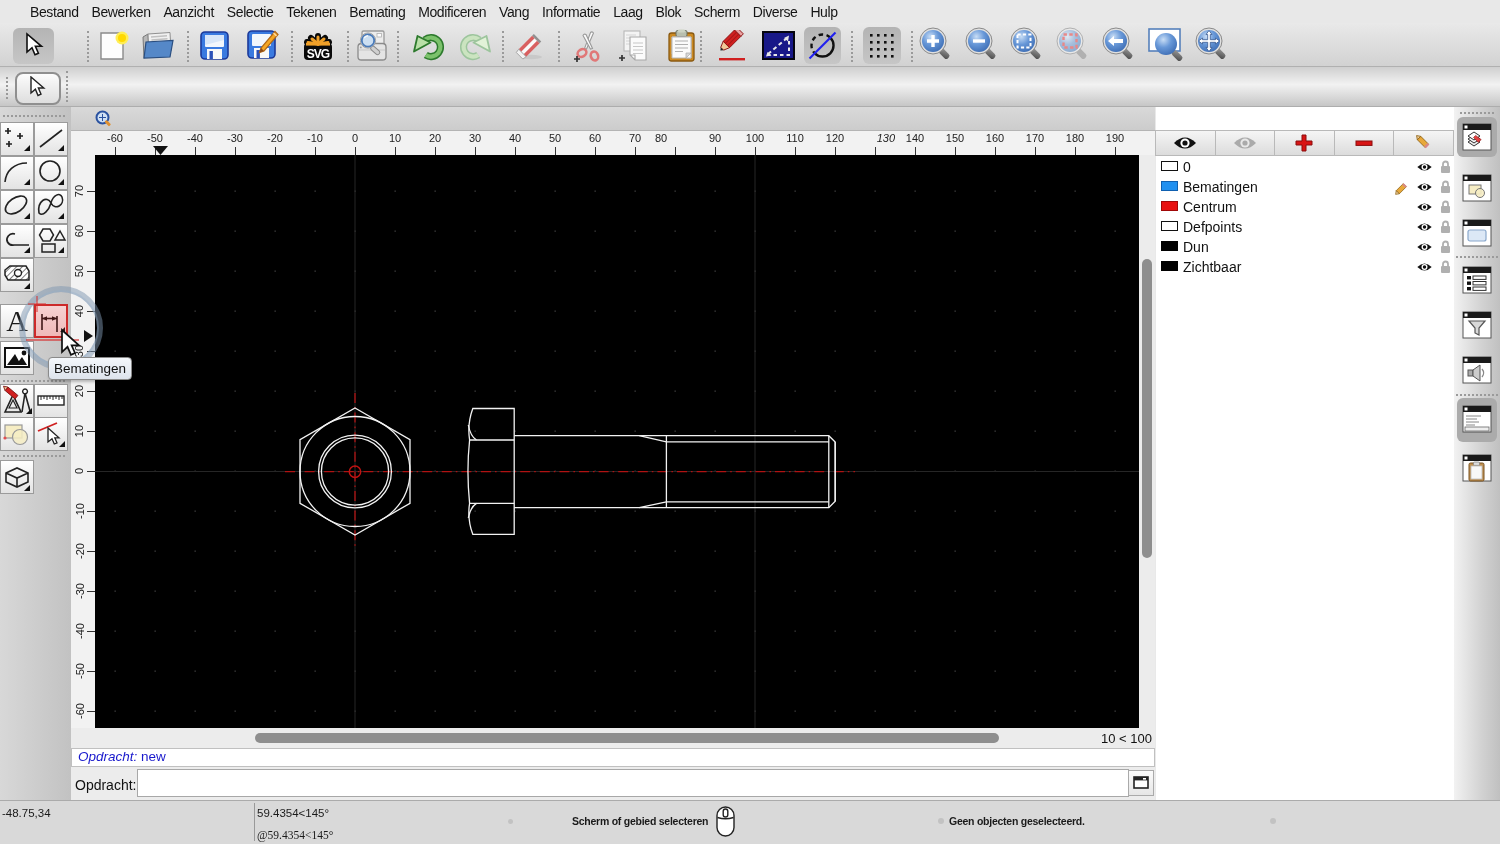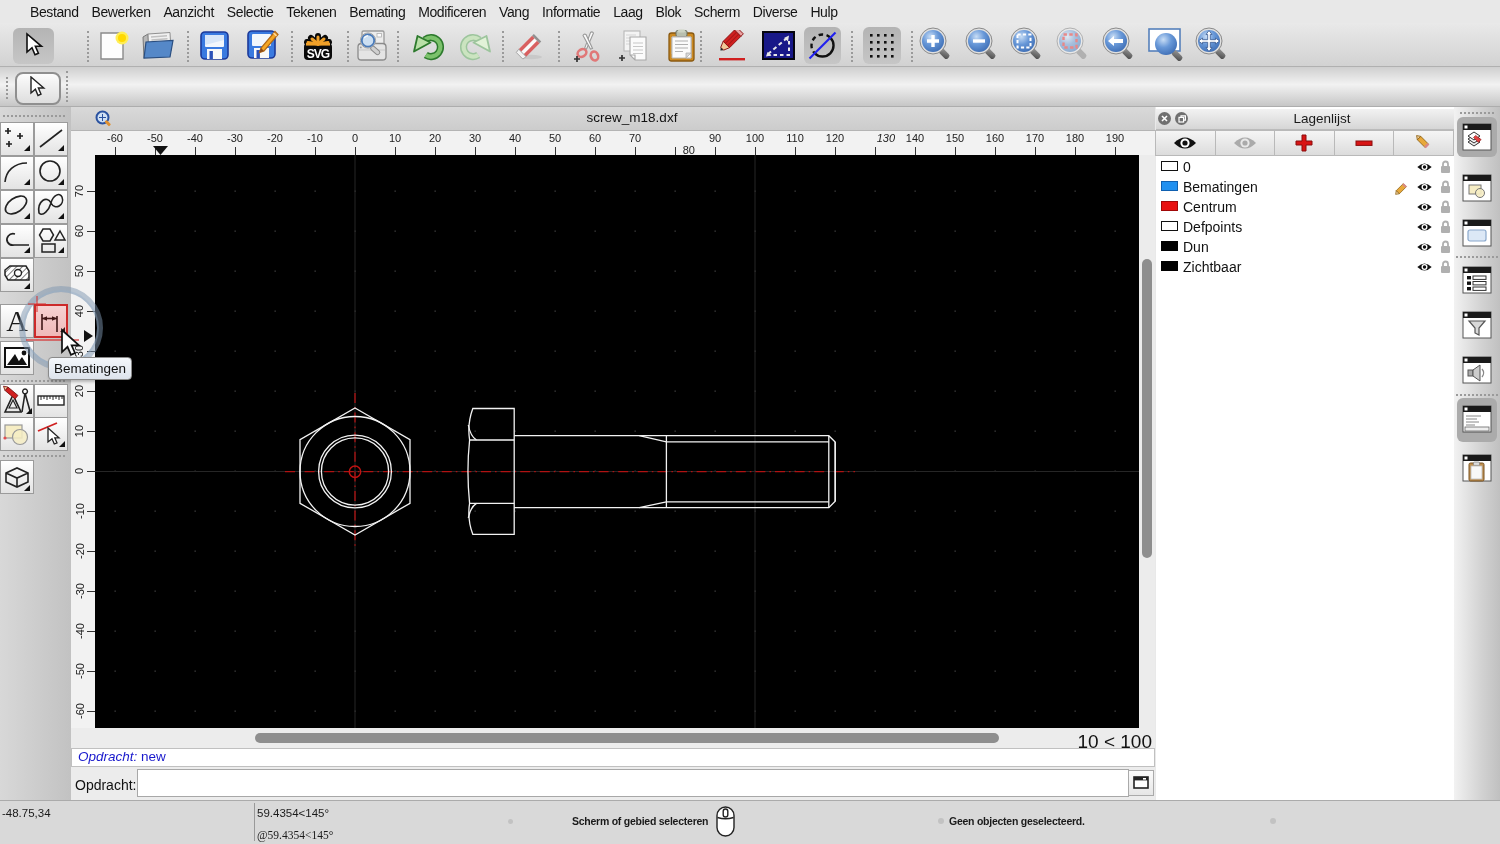--- a/index.html
+++ b/index.html
@@ -457,39 +457,38 @@
       </svg>
   </div>
 </div>
 
 <div id="wintitle">
   <svg class="icon" style="left:24px;top:3px" width="17" height="17" viewBox="0 0 17 17">
     <circle cx="7.5" cy="7.5" r="6" fill="#cfe0f4" stroke="#2a52a0" stroke-width="2"></circle>
     <path d="M4,7.5 L11,7.5 M7.5,4 L7.5,11" stroke="#2a52a0" stroke-width="1"></path>
     <rect x="11" y="10" width="6.5" height="3" rx="1" transform="rotate(45 11.5 10.5)" fill="#e09030"></rect>
   </svg>
-  <div style="position:absolute;left:19px;top:3px;width:1084px;text-align:center;font-size:13.5px;color:#111;">screw_m18.dxf</div>
 </div>
 <div id="hruler">
   <div id="hlabels" style="position:absolute;left:0;top:1px;width:1084px;height:13px;font-size:11px;color:#222;">
       <div style="position:absolute;left:24px;top:0;width:40px;text-align:center;">-60</div>
       <div style="position:absolute;left:64px;top:0;width:40px;text-align:center;">-50</div>
       <div style="position:absolute;left:104px;top:0;width:40px;text-align:center;">-40</div>
       <div style="position:absolute;left:144px;top:0;width:40px;text-align:center;">-30</div>
       <div style="position:absolute;left:184px;top:0;width:40px;text-align:center;">-20</div>
       <div style="position:absolute;left:224px;top:0;width:40px;text-align:center;">-10</div>
       <div style="position:absolute;left:264px;top:0;width:40px;text-align:center;">0</div>
       <div style="position:absolute;left:304px;top:0;width:40px;text-align:center;">10</div>
       <div style="position:absolute;left:344px;top:0;width:40px;text-align:center;">20</div>
       <div style="position:absolute;left:384px;top:0;width:40px;text-align:center;">30</div>
       <div style="position:absolute;left:424px;top:0;width:40px;text-align:center;">40</div>
       <div style="position:absolute;left:464px;top:0;width:40px;text-align:center;">50</div>
       <div style="position:absolute;left:504px;top:0;width:40px;text-align:center;">60</div>
       <div style="position:absolute;left:544px;top:0;width:40px;text-align:center;">70</div>
-      <div style="position:absolute;left:584px;top:12px;width:40px;text-align:right;">80</div>
+      <div style="position:absolute;left:584px;top:0;width:40px;text-align:left;">80</div>
       <div style="position:absolute;left:624px;top:0;width:40px;text-align:center;">90</div>
       <div style="position:absolute;left:664px;top:0;width:40px;text-align:center;">100</div>
       <div style="position:absolute;left:704px;top:0;width:40px;text-align:center;">110</div>
       <div style="position:absolute;left:744px;top:0;width:40px;text-align:center;">120</div>
       <div style="position:absolute;left:784px;top:0;width:40px;text-align:right;font-style:italic;">130</div>
       <div style="position:absolute;left:824px;top:0;width:40px;text-align:center;">140</div>
       <div style="position:absolute;left:864px;top:0;width:40px;text-align:center;">150</div>
       <div style="position:absolute;left:904px;top:0;width:40px;text-align:center;">160</div>
       <div style="position:absolute;left:944px;top:0;width:40px;text-align:center;">170</div>
       <div style="position:absolute;left:984px;top:0;width:40px;text-align:center;">180</div>
@@ -990,50 +989,38 @@
       <path d="M733.8,280.7 L733.8,352.7 M571.4,280.7 L571.4,352.7"></path>
       <path d="M544.2,280.7 L571.4,286.8 M544.2,352.7 L571.4,346.9"></path>
     </g>
   </svg>
 </div>
 <div id="vscroll">
   <div style="position:absolute;left:3px;top:104px;width:10px;height:299px;background:#8e8e8e;border-radius:5px;"></div>
 </div>
 <div id="hscrollrow">
   <div style="position:absolute;left:184px;top:5px;width:744px;height:10px;background:#8e8e8e;border-radius:5px;"></div>
-  <div style="position:absolute;right:3px;top:3px;font-size:19px;color:#111;">10 &lt; 100</div>
+  <div style="position:absolute;right:3px;top:3px;font-size:13px;color:#111;">10 &lt; 100</div>
 </div>
 <div id="historyrow">
   <div style="position:absolute;left:6px;top:0px;font-size:13.5px;color:#1818cc;"><i>Opdracht:</i> new</div>
 </div>
 <div id="inputrow">
   <div style="position:absolute;left:4px;top:10px;font-size:14px;color:#111;">Opdracht:</div>
   <input style="position: absolute; left: 66px; top: 2px; width: 986px; height: 24px; border: 1px solid rgb(168, 168, 168); background: rgb(255, 255, 255); outline: none;">
   <div style="position:absolute;left:1057px;top:3px;width:24px;height:24px;border:1px solid #aaa;background:linear-gradient(#fbfbfb,#e6e6e6);">
     <svg width="24" height="24" viewBox="0 0 24 24">
         <rect x="5" y="6" width="14" height="11" fill="#fff" stroke="#222" stroke-width="1.6"></rect>
         <rect x="5" y="6" width="14" height="3.4" fill="#222"></rect>
         <rect x="14" y="7" width="3" height="1.6" fill="#fff"></rect>
       </svg>
   </div>
 </div>
 
 <div id="panel">
-  <div id="paneltitle">
-    <div style="position:absolute;left:2px;top:3px;width:13px;height:13px;border-radius:50%;background:#707070;"></div>
-    <svg class="icon" style="left:5px;top:6px" width="7" height="7" viewBox="0 0 7 7">
-        <path d="M1,1 L6,6 M6,1 L1,6" stroke="#fff" stroke-width="1.6"></path>
-      </svg>
-    <div style="position:absolute;left:19px;top:3px;width:13px;height:13px;border-radius:50%;background:#707070;"></div>
-    <svg class="icon" style="left:22px;top:6px" width="8" height="8" viewBox="0 0 8 8">
-        <rect x="1" y="2.4" width="4.6" height="4.6" fill="none" stroke="#fff" stroke-width="1.2"></rect>
-        <path d="M3,2.4 L3,0.8 L7.4,0.8 L7.4,5.2 L5.6,5.2" fill="none" stroke="#fff" stroke-width="1.2"></path>
-      </svg>
-    <div style="position:absolute;left:17px;top:2px;width:298px;text-align:center;font-size:13.5px;color:#1a1a1a;">Lagenlijst</div>
-  </div>
   <div id="panelbtns">
     <div class="pbtn">
         <svg width="26" height="16" viewBox="0 0 26 16">
           <path d="M2,8 Q13,-3 24,8 Q13,19 2,8 Z" fill="#111"></path>
           <circle cx="13" cy="8" r="4.6" fill="#fff"></circle>
           <circle cx="13" cy="8" r="2.6" fill="#111"></circle>
         </svg>
       </div>
     <div class="pbtn">
         <svg width="26" height="16" viewBox="0 0 26 16">

